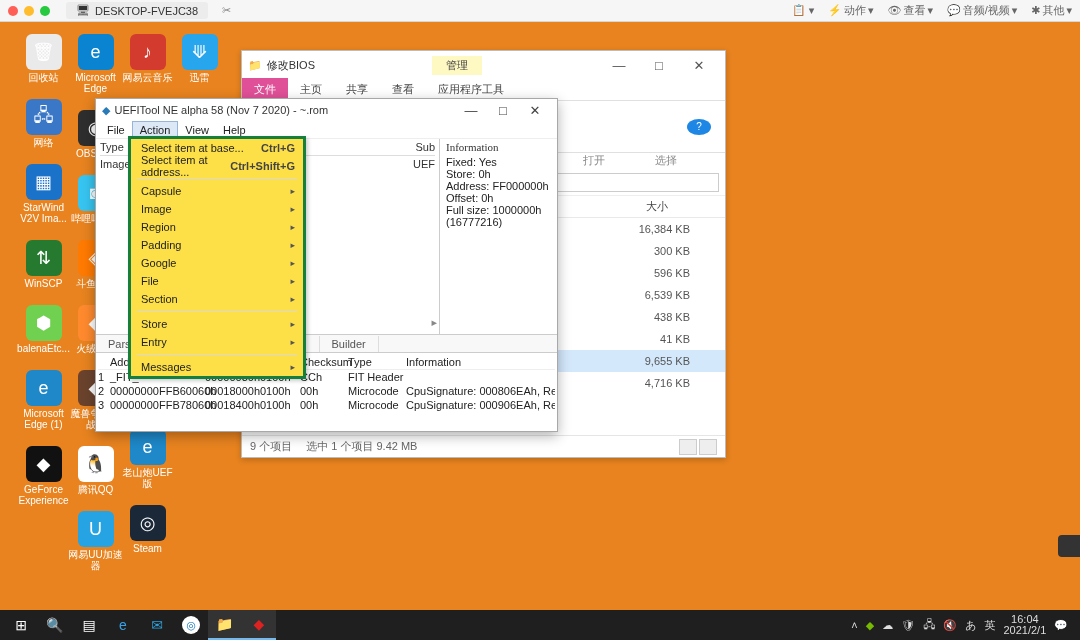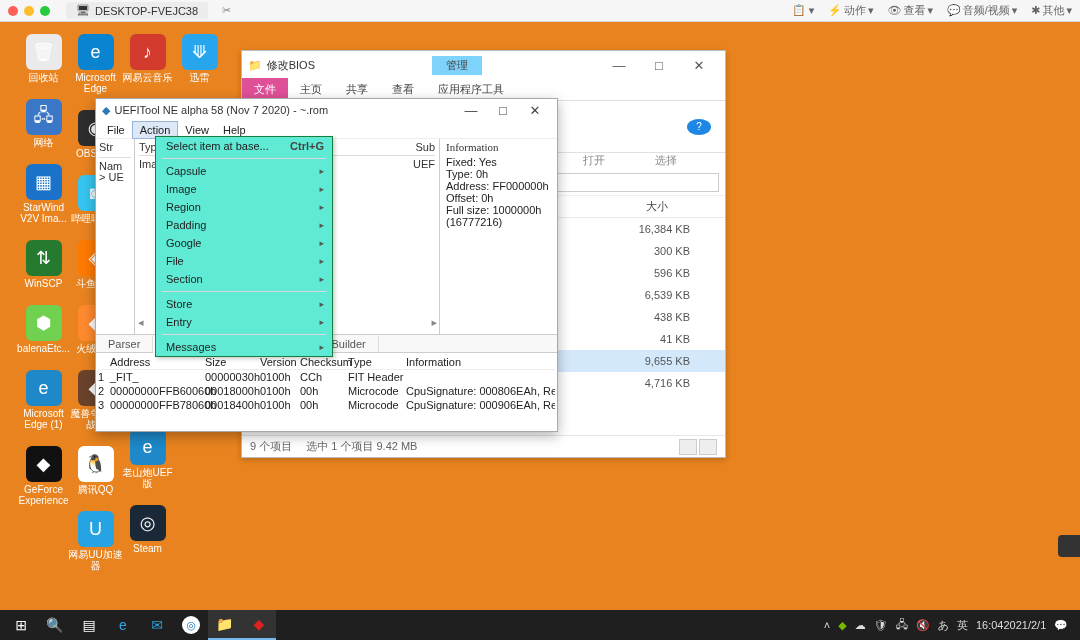--- a/index.html
+++ b/index.html
@@ -17,21 +17,21 @@
 .desktop { position:absolute; top:22px; left:0; right:0; bottom:30px; }
 .icon-col { position:absolute; width:55px; display:flex; flex-direction:column; gap:16px; }
 .dicon { width:55px; display:flex; flex-direction:column; align-items:center; gap:2px; cursor:pointer; }
 .dicon .gfx { width:36px; height:36px; border-radius:6px; display:flex; align-items:center; justify-content:center; font-size:18px; color:#fff; }
 .dicon .lbl { font-size:10px; color:#fff; text-align:center; line-height:11px; max-width:55px; }
 
 
 .explorer { position:absolute; left:241px; top:50px; width:485px; height:408px; background:#fff; border:1px solid #bcbcbc; box-shadow:0 2px 6px rgba(0,0,0,.2); }
 .ex-title { height:28px; display:flex; align-items:center; padding:0 6px; }
 .ex-title .tcap { color:#333; display:flex; align-items:center; gap:5px; }
-.ex-pink { margin-left:auto; background:#7dd3fc; padding:2px 14px; color:#444; font-size:11px; }
+.ex-pink { margin-left:auto; background:#fef9c3; padding:2px 14px; color:#444; font-size:11px; }
 .win-ctrl { margin-left:auto; display:flex; gap:0; }
 .win-ctrl span{width:40px;text-align:center;color:#555;font-size:13px}
 .ribbon-tabs { height:22px; display:flex; border-bottom:1px solid #e0e0e0; align-items:flex-end; }
 .rtab { padding:3px 12px; color:#444; font-size:11px; height:22px; display:flex; align-items:center; }
 .rtab.active { background:#e05098; color:#fff; }
 .rtab.help { margin-left:auto; width:16px;height:16px;border-radius:50%;background:#1e87e5;color:#fff;display:flex;align-items:center;justify-content:center;font-size:10px;margin-right:6px; }
 .ribbon-body { height:52px; border-bottom:1px solid #e0e0e0; display:flex; padding:4px 8px; justify-content:flex-end; gap:14px; align-items:center; }
 .rb-btn{display:flex;flex-direction:column;align-items:center;font-size:11px;color:#333}
 .rb-btn .glyph{font-size:16px}
 .rb-list{display:flex;flex-direction:column;font-size:11px;color:#333;gap:1px}
@@ -61,42 +61,42 @@
 .tree-pane div{white-space:nowrap;height:14px}
 .mid-pane { flex:1; padding:2px 4px; color:#333; }
 .mid-hdr { border-bottom:1px solid #ddd; padding-bottom:2px; margin-bottom:2px; display:flex; }
 .mid-hdr .mc1{flex:1}.mid-hdr .mc2{width:40px;text-align:right}
 .mid-row { display:flex; font-size:11px; }
 .mid-row .mc1{flex:1}.mid-row .mc2{width:40px;text-align:right}
 .info-pane { width:118px; border-left:1px solid #ccc; padding:2px 6px; font-family:Consolas,monospace; font-size:10px; color:#222; }
 .info-pane .ih{font-family:Tahoma;font-size:11px;margin-bottom:3px;color:#333}
 
 
-.dropdown { position:absolute; left:128px; top:136px; width:178px; background:#5eead4; border:1px solid #15803d; box-shadow:2px 2px 4px rgba(0,0,0,.2); z-index:50;margin-left:27px; }
+.dropdown { position:absolute; left:128px; top:136px; width:178px; background:#fde047; border:3px solid #15803d; box-shadow:2px 2px 4px rgba(0,0,0,.2); z-index:50; }
 .dd-item { height:18px; display:flex; align-items:center; padding:0 8px 0 10px; color:#222; font-size:11px; position:relative; }
 .dd-item.hi { outline:2px solid #d22; outline-offset:-1px; background:#fff; }
 .dd-item .sc { margin-left:auto; color:#444;font-weight:bold; }
 .dd-item .arr { margin-left:auto; font-size:9px; color:#555; }
 .dd-sep { height:1px; background:#d9d9d9; margin:3px 6px; }
 
 
 .tool-tabs { height:18px; display:flex; align-items:center; border-bottom:1px solid #ccc; background:#f8f8f8; }
 .tool-tabs span { padding:2px 12px; color:#555; border-right:1px solid #ddd; }
 .tool-tabs span.on { background:#fff; color:#222; border-bottom:1px solid #fff; margin-bottom:-1px; }
 .tool-table { font-family:Consolas,monospace; font-size:10px; padding:2px; color:#222; }
 .tt-h { display:flex; border-bottom:1px solid #eee; padding:1px 0; }
 .tt-r { display:flex; padding:1px 0; }
 .tt-c0{width:12px}.tt-c1{width:95px}.tt-c2{width:55px}.tt-c3{width:40px}.tt-c4{width:48px}.tt-c5{width:58px}.tt-c6{flex:1;overflow:hidden;white-space:nowrap}
 
 
 .taskbar { position:absolute; bottom:0; left:0; right:0; height:30px; background:#1f1f1f; display:flex; align-items:center; padding:0 4px; }
 .tb-btn { width:34px; height:30px; display:flex; align-items:center; justify-content:center; color:#fff; font-size:14px; }
 .tb-btn.active { border-bottom:2px solid #76b9ed; background:#333; }
 .tb-tray { margin-left:auto; display:flex; align-items:center; gap:8px; color:#ddd; font-size:10px; padding-right:8px; }
-.tb-clock { display:flex; flex-direction:row; align-items:center; line-height:11px; }
+.tb-clock { display:flex; flex-direction:column; align-items:center; line-height:11px; }
 
 
 .side-pop { position:absolute; right:0; top:535px; width:22px; height:22px; background:#333; border-radius:4px 0 0 4px; }
 </style>
 </head>
 <body>
 
 <div class="mac-bar">
   <div class="mac-dot mac-red"></div>
   <div class="mac-dot mac-yellow"></div>
@@ -311,44 +311,39 @@
       <span>✕</span>
     </div>
   </div>
   <div class="menubar" id="menubar">
       <span>File</span>
       <span class="open">Action</span>
       <span>View</span>
       <span>Help</span>
     </div>
   <div class="tool-body">
-    <div class="tree-pane">
-      <div>Str</div>
-      <div style="border-top:1px solid #ddd;margin-top:2px;padding-top:2px">Nam</div>
-      <div>&gt; UE</div>
-    </div>
     <div class="mid-pane">
       <div class="mid-hdr">
           <span class="mc1">Type</span>
           <span class="mc2">Sub</span>
         </div>
       <div class="mid-row">
           <span class="mc1">Image</span>
           <span class="mc2">UEF</span>
         </div>
       <div style="position:absolute;bottom:102px;left:42px;right:120px;display:flex;justify-content:space-between;color:#888">
           <span>◂</span>
           <span>▸</span>
         </div>
     </div>
     <div class="info-pane">
       <div class="ih">Information</div>
       <div id="infolines">
           <div>Fixed: Yes</div>
-          <div>Type: 0h</div>
+          <div>Store: 0h</div>
           <div>Address: FF000000h</div>
           <div>Offset: 0h</div>
           <div>Full size: 1000000h</div>
           <div>(16777216)</div>
         </div>
     </div>
   </div>
   <div class="tool-tabs" id="tooltabs">
       <span>Parser</span>
       <span class="on">FIT</span>
@@ -395,20 +390,24 @@
           <span class="tt-c6">CpuSignature: 000906EAh, Revision: 000000D...</span>
         </div>
       </div>
   </div>
 </div>
 
 <div class="dropdown" id="dd">
     <div class="dd-item">
       <span>Select item at base...</span>
       <span class="sc">Ctrl+G</span>
+    </div>
+    <div class="dd-item">
+      <span>Select item at address...</span>
+      <span class="sc">Ctrl+Shift+G</span>
     </div>
     <div class="dd-sep"></div>
     <div class="dd-item">
       <span>Capsule</span>
       <span class="arr">▸</span>
     </div>
     <div class="dd-item">
       <span>Image</span>
       <span class="arr">▸</span>
     </div>

